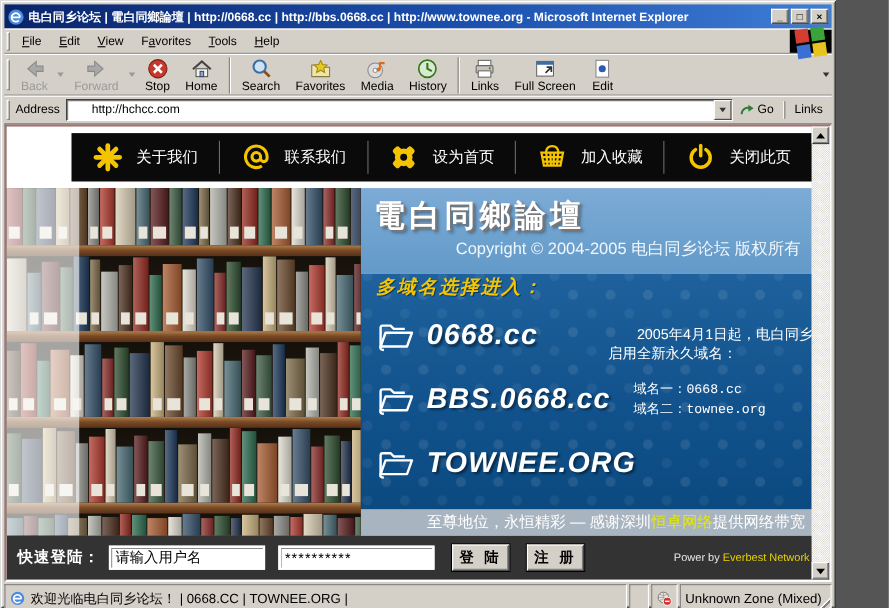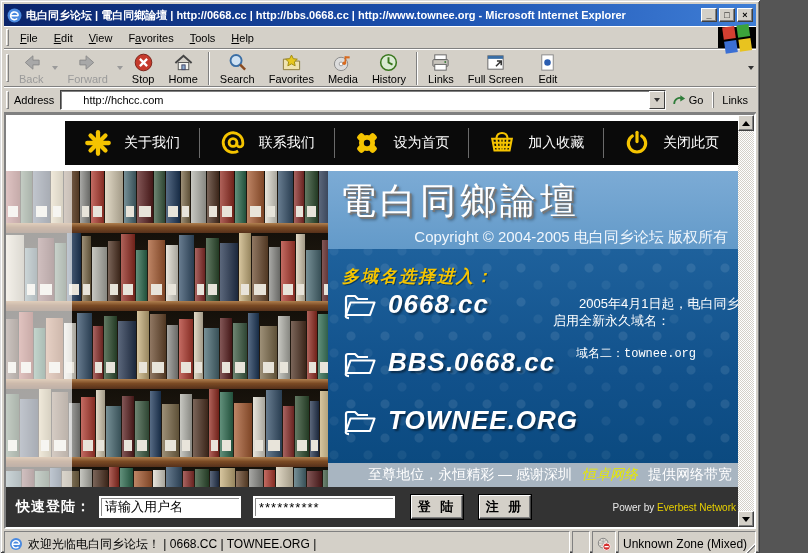--- a/index.html
+++ b/index.html
@@ -70,43 +70,43 @@
   
   .mainarea { flex:1; display:flex; overflow:hidden; }
   .photo { position:relative; width:322px; background:#241a10; overflow:hidden; }
   .shelf-row { display:flex; align-items:flex-end; overflow:hidden; background:linear-gradient(#14100a,#2a2016); }
   .book { position:relative; flex:0 0 auto; margin-right:1px; }
   .book .sticker { position:absolute; left:15%; right:15%; bottom:6px; height:11px; background:#e8e4da; }
   .shelf-board { height:10px; background:linear-gradient(#b0804f,#7a4a24 45%,#55301a); }
   .photo-fade { position:absolute; left:0; top:0; width:66px; height:100%; background:rgba(255,255,255,.62); }
   .bluepanel { flex:1; display:flex; flex-direction:column; overflow:hidden; }
   .blue-head { height:78px; background:linear-gradient(180deg,#7cabd5,#639ac9); padding:6px 10px 0 12px; }
-  .site-title { font-size:36px; font-weight:normal; color:#fff; letter-spacing:4px; white-space:nowrap;
+  .site-title { font-size:28px; font-weight:bold; color:#fff; letter-spacing:4px; white-space:nowrap;
     text-shadow: 2px 2px 0 #777, 3px 3px 3px rgba(0,0,0,.4); }
   .copyright { text-align:right; color:#f0f6fc; font-size:15px; margin-top:2px; }
   .blue-body { position:relative; flex:1;
     background-image:
       radial-gradient(circle, rgba(255,255,255,.09) 4px, transparent 5px),
       radial-gradient(circle, rgba(255,255,255,.06) 4px, transparent 5px),
       linear-gradient(180deg,#1e619c 0%,#11518b 60%,#0b4a80 100%);
     background-size: 34px 34px, 34px 34px, 100% 100%;
     background-position: 6px 2px, 23px 19px, 0 0; }
-  .domains-heading { position:absolute; left:14px; top:16px; color:#f5c400; font-size:17px; font-weight:bold; font-style:italic; letter-spacing:2px;
+  .domains-heading { position:absolute; left:14px; top:0; color:#f5c400; font-size:17px; font-weight:bold; font-style:italic; letter-spacing:2px;
     text-shadow:1px 1px 0 #083a63; }
   .domain-row { position:absolute; left:14px; display:flex; align-items:center; gap:10px; cursor:pointer; }
   .domain-row svg { width:36px; height:30px; display:block; }
   .domain-name { color:#fff; font-size:26px; font-weight:bold; font-style:italic; letter-spacing:1px;
     text-shadow:2px 2px 2px rgba(0,0,0,.45); }
   .announce { position:absolute; left:225px; top:46px; width:220px; color:#fff; font-size:13px; line-height:17px; }
   .announce .l1 { text-indent: 26px; }
   .domainlist { position:absolute; left:248px; top:96px; color:#fff; font-size:12px; line-height:17px; }
   .domainlist .latin { font-family:"Liberation Mono",monospace; }
   .blue-foot { height:24px; background:rgba(6,44,77,.35); display:flex; align-items:center; justify-content:flex-end;
     padding-right:6px; color:#fff; font-size:14px; }
-  .blue-foot .hl { color:#e6e800; margin:0 10px;font-style:italic; }
+  .blue-foot .hl { color:#e6e800; margin:0 0; }
   
   .loginbar { height:40px; background:#333; display:flex; align-items:center; font-size:14px; color:#fff; padding-left:10px; }
   .login-label { font-weight:bold; letter-spacing:1px; }
   .login-input { width:142px; height:22px; margin-left:8px; background:#fff; color:#000;
     border:2px solid #fff; box-shadow:inset 1px 1px 0 #888; font:13px "Liberation Sans",sans-serif; padding:0 4px; outline:none; }
   .login-input.pwd { margin-left:12px; letter-spacing:1px; }
   .login-btn { margin-left:16px; width:52px; height:24px; background:#d4d0c8; color:#000; font:bold 13px "Liberation Sans",sans-serif;
     border:1px solid; border-color:#fff #404040 #404040 #fff; box-shadow:inset -1px -1px 0 #808080, 0 0 0 1px #000; letter-spacing:3px; }
   .powerby { flex:1; text-align:right; padding-right:2px; color:#e8e8e8; font-size:10px; }
   .powerby .hl { color:#e8d000; }
@@ -710,20 +710,21 @@
                     </svg>
                   </span>
                   <span class="domain-name">TOWNEE.ORG</span>
                 </div>
               </div>
             <div class="announce">
               <div class="l1">2005年4月1日起，电白同乡论坛</div>
               <div>启用全新永久域名：</div>
             </div>
             <div class="domainlist" id="domain-list">
+                <div><span>域名一：</span><span class="latin">0668.cc</span></div>
                 <div><span>域名二：</span><span class="latin">townee.org</span></div>
               </div>
           </div>
           <div class="blue-foot">
             <span>至尊地位，永恒精彩 — 感谢深圳</span>
             <span class="hl">恒卓网络</span>
             <span>提供网络带宽</span>
           </div>
         </div>
       </div>

